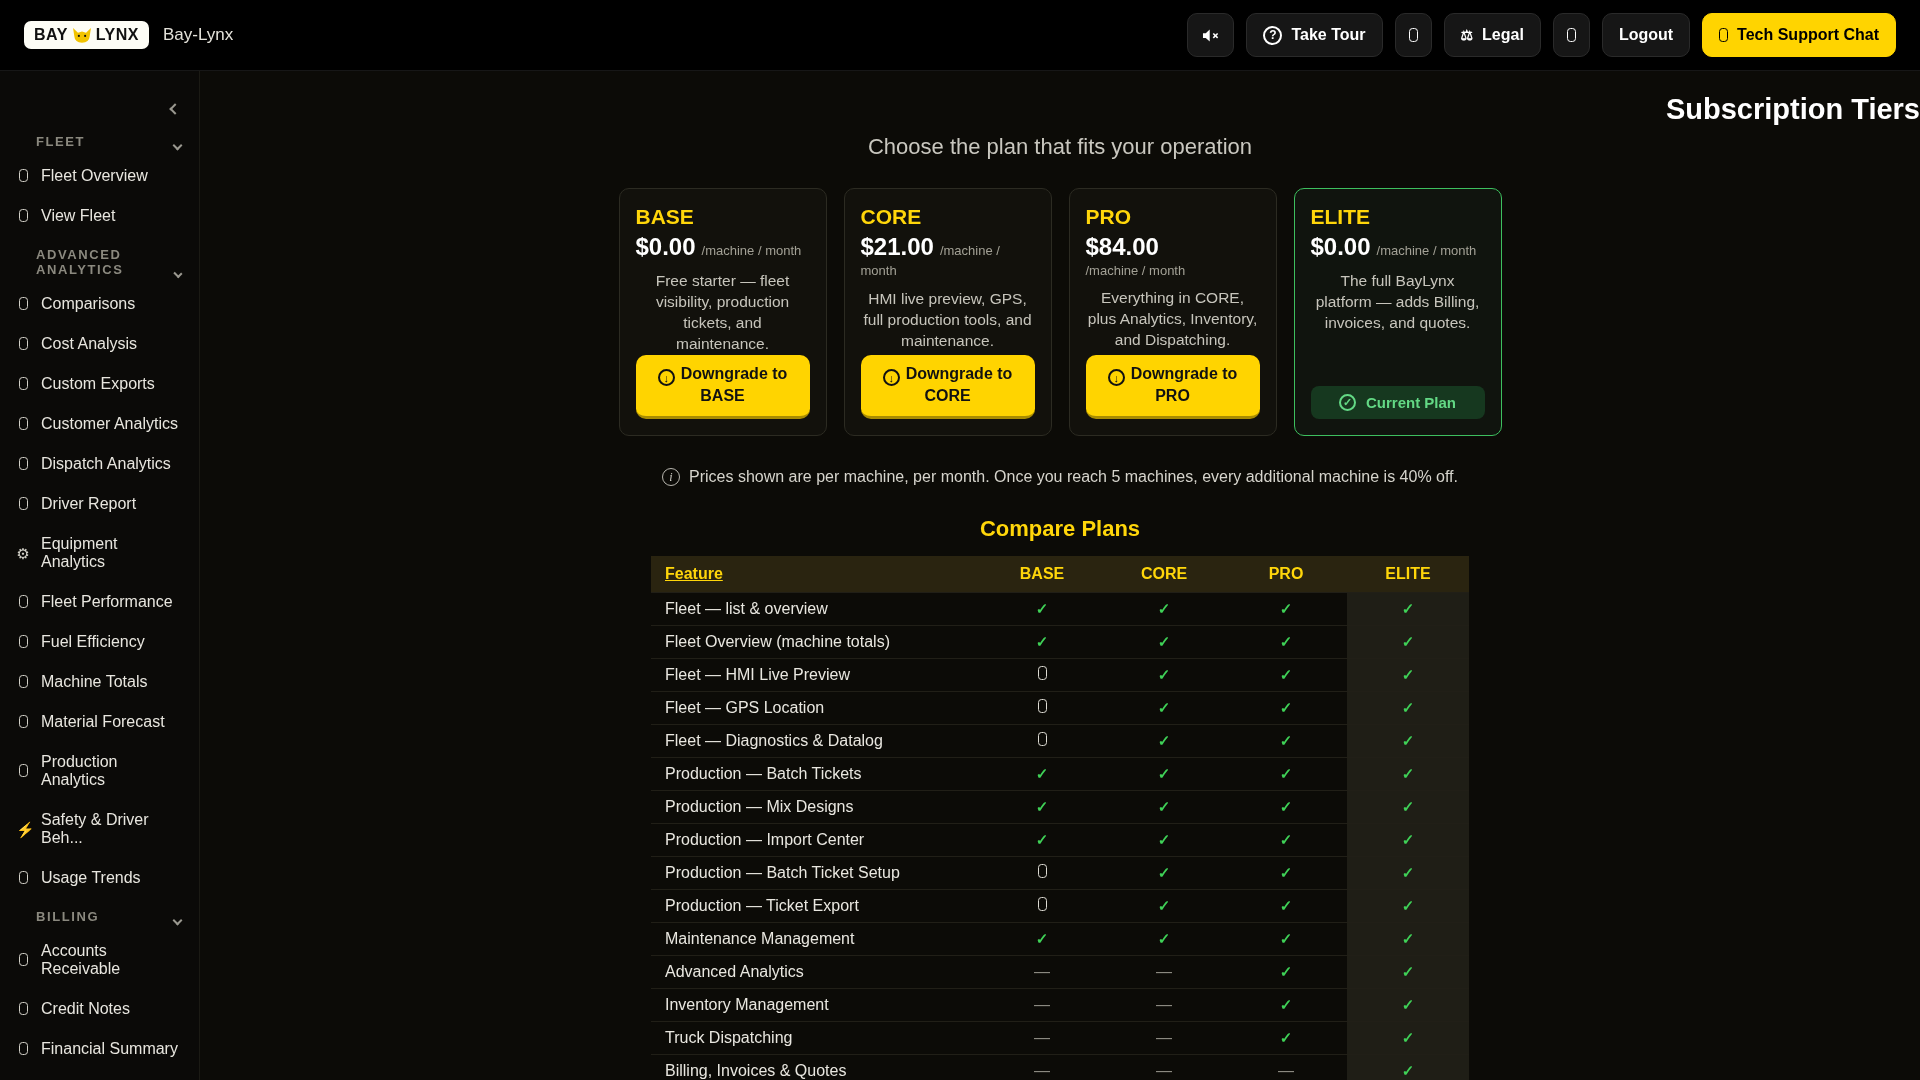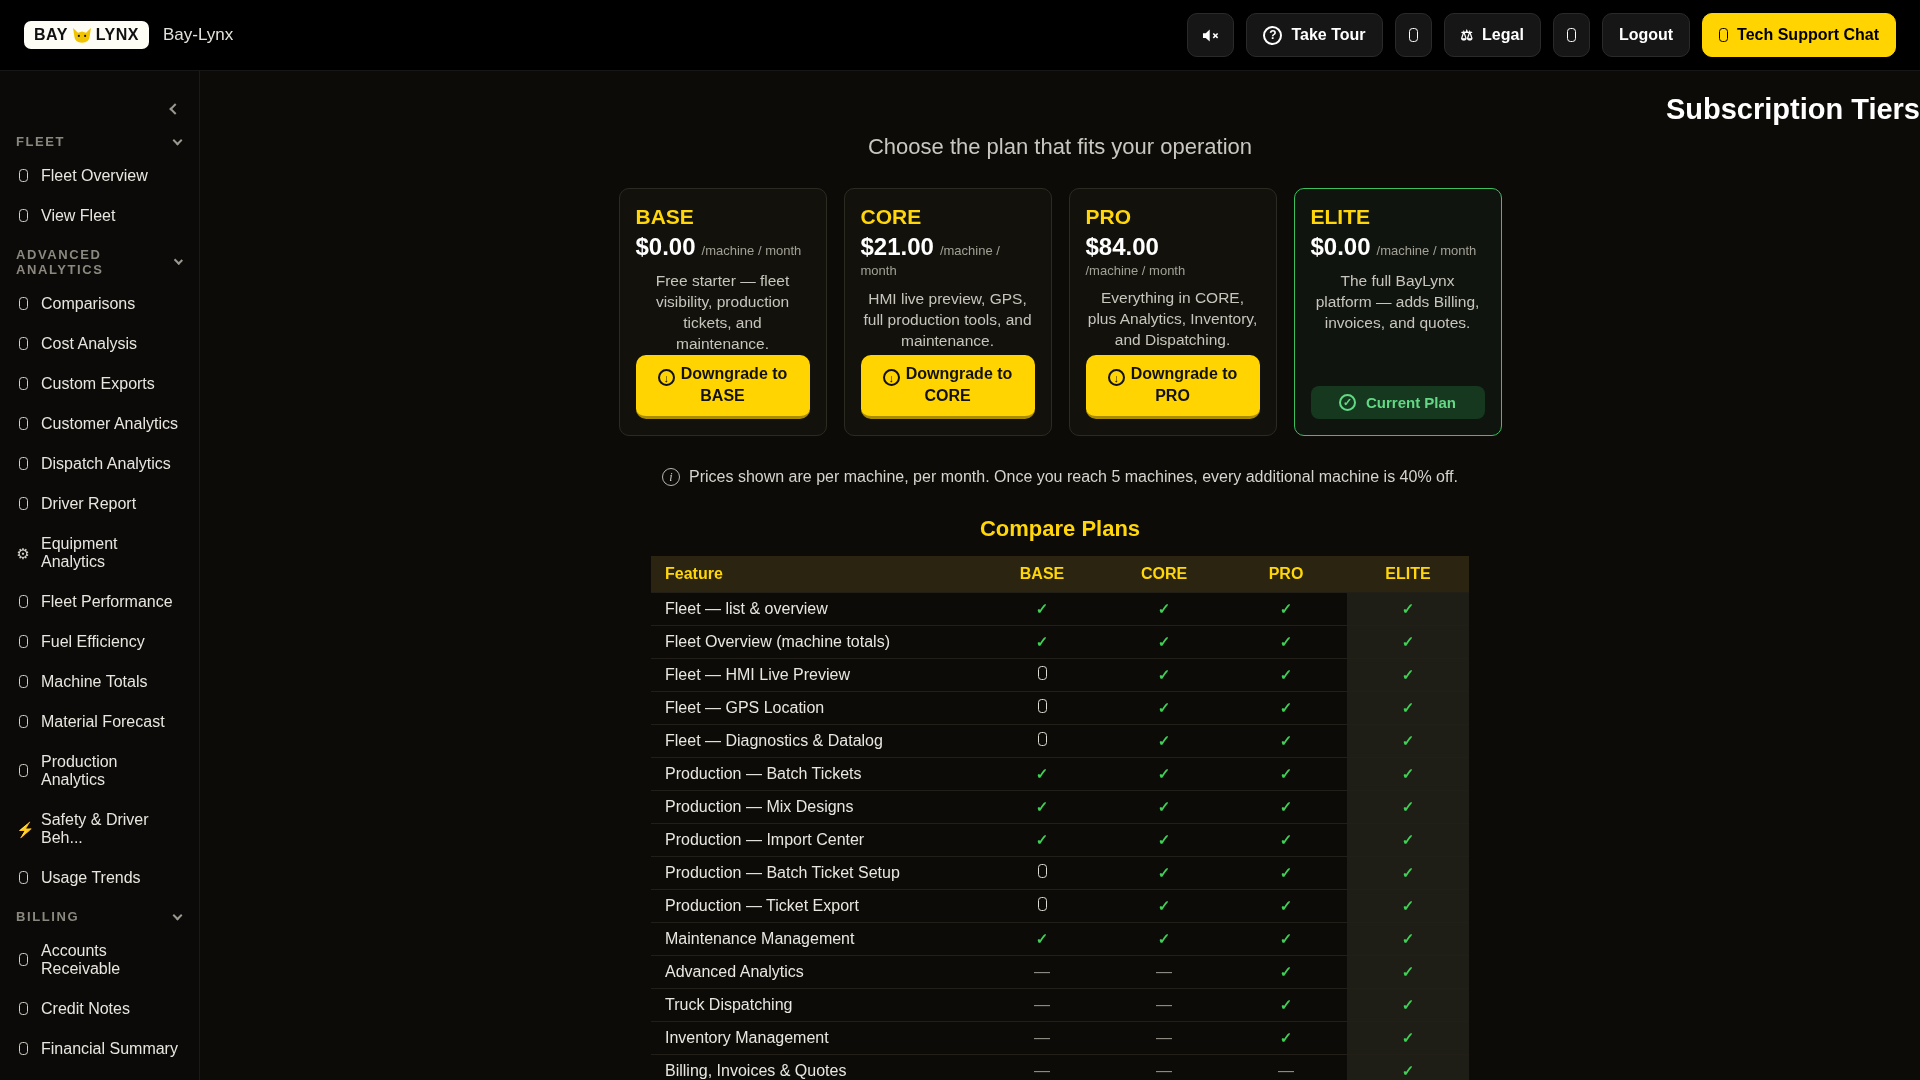--- a/index.html
+++ b/index.html
@@ -55,21 +55,21 @@
   .layout{display:flex;height:1009px;}
   aside{
     width:200px;flex:none;background:var(--sidebar-bg);
     border-right:1px solid #1b1a14;position:relative;overflow:hidden;
   }
   .collapse-btn{position:absolute;top:22px;right:14px;padding:6px;cursor:pointer;}
   .chev{display:inline-block;width:8px;height:8px;border-top:2px solid #9a988f;border-right:2px solid #9a988f;}
   .chev.left{transform:rotate(225deg);}
   .chev.down{transform:rotate(135deg);width:7px;height:7px;margin-top:-3px;}
   nav{padding-top:52px;}
-  .side-section{display:flex;align-items:center;justify-content:space-between;padding:11px 18px 7px 16px;cursor:pointer;}
+  .side-section{display:flex;align-items:flex-end;justify-content:space-between;padding:11px 18px 7px 16px;cursor:pointer;margin-left:20px;}
   .side-section-label{font-size:13px;font-weight:bold;letter-spacing:1.6px;color:#8b897f;}
   .side-item{display:flex;align-items:center;gap:11px;padding:11px 16px;font-size:16px;color:#e8e6df;cursor:pointer;}
   .side-item .side-icon{color:#d3d1c8;font-size:15px;line-height:1;width:14px;text-align:center;flex:none;}
   
   main{flex:1;overflow:hidden;}
   .page-title{text-align:right;font-size:29px;font-weight:600;color:#fff;margin:22px 0 8px;}
   .page-subtitle{text-align:center;font-size:22px;color:#c9c7bf;margin:0;}
   .cards{display:flex;justify-content:center;gap:17px;margin-top:28px;}
   .plan-card{
     width:208px;min-height:228px;background:#12110c;border:1px solid #2c2b22;
@@ -103,21 +103,21 @@
     width:18px;height:18px;border:1.5px solid #b8b6ae;border-radius:50%;flex:none;
     display:flex;align-items:center;justify-content:center;
     font-size:12px;font-style:italic;color:#cfcdc5;font-family:"Liberation Serif",serif;
   }
   .compare-title{color:var(--accent-yellow);font-size:22px;text-align:center;margin:30px 0 14px;font-weight:bold;}
   table{margin:0 auto;border-collapse:collapse;width:818px;}
   thead th{
     background:var(--table-header-bg);color:var(--accent-yellow);
     font-weight:bold;font-size:16px;padding:9px 14px;text-align:center;
   }
-  thead th.feature{text-align:left;width:330px;}
+  thead th.feature{text-align:left;width:330px;text-decoration:underline;}
   thead th.val{width:122px;}
   tbody td{border-top:1px solid #211f17;font-size:16px;padding:7px 14px;color:#e9e7e0;}
   tbody td.val{text-align:center;}
   td.hl{background:var(--elite-col-bg);}
   .check{color:var(--success-green);font-size:15px;font-weight:bold;}
   .dash{color:#8f8d84;}
   .mark-tofu{color:#dedcd4;}
 </style>
 </head>
 <body>
@@ -395,28 +395,28 @@
             <td class="val hl"><span class="check">✓</span></td>
           </tr>
           <tr>
             <td class="feature">Advanced Analytics</td>
             <td class="val"><span class="dash">—</span></td>
             <td class="val"><span class="dash">—</span></td>
             <td class="val"><span class="check">✓</span></td>
             <td class="val hl"><span class="check">✓</span></td>
           </tr>
           <tr>
+            <td class="feature">Inventory Management</td>
+            <td class="val"><span class="dash">—</span></td>
+            <td class="val"><span class="dash">—</span></td>
+            <td class="val"><span class="check">✓</span></td>
+            <td class="val hl"><span class="check">✓</span></td>
+          </tr>
+          <tr>
             <td class="feature">Truck Dispatching</td>
-            <td class="val"><span class="dash">—</span></td>
-            <td class="val"><span class="dash">—</span></td>
-            <td class="val"><span class="check">✓</span></td>
-            <td class="val hl"><span class="check">✓</span></td>
-          </tr>
-          <tr>
-            <td class="feature">Inventory Management</td>
             <td class="val"><span class="dash">—</span></td>
             <td class="val"><span class="dash">—</span></td>
             <td class="val"><span class="check">✓</span></td>
             <td class="val hl"><span class="check">✓</span></td>
           </tr>
           <tr>
             <td class="feature">Billing, Invoices &amp; Quotes</td>
             <td class="val"><span class="dash">—</span></td>
             <td class="val"><span class="dash">—</span></td>
             <td class="val"><span class="dash">—</span></td>

